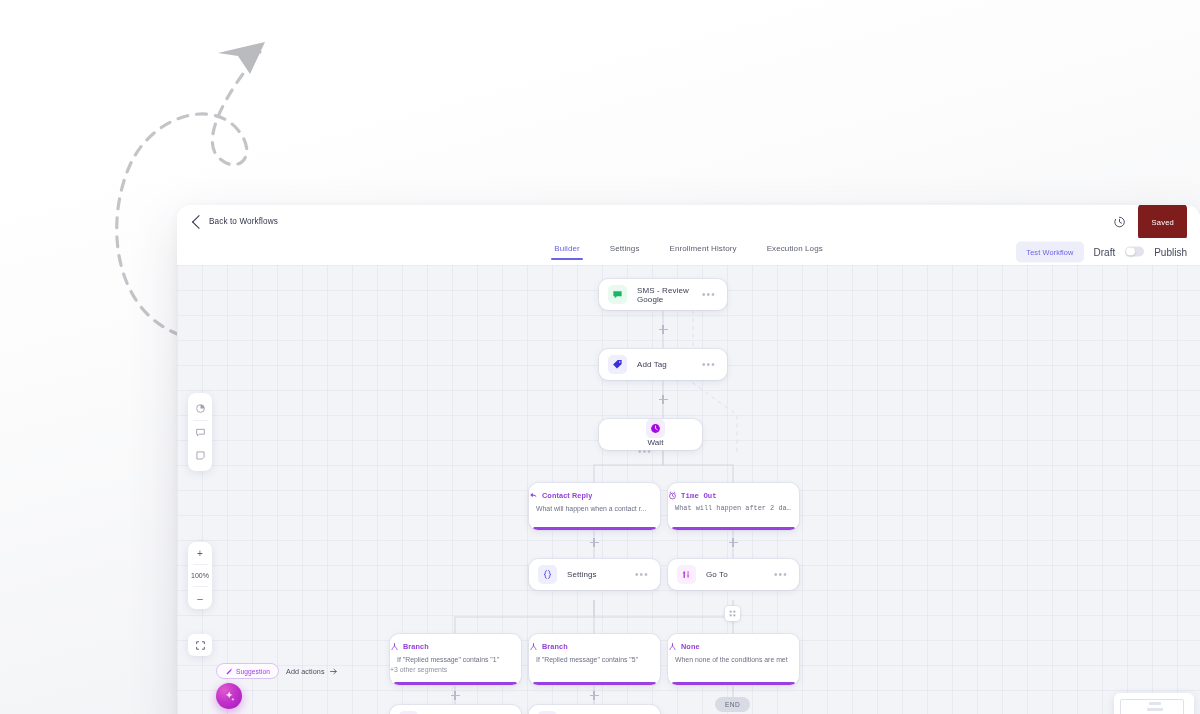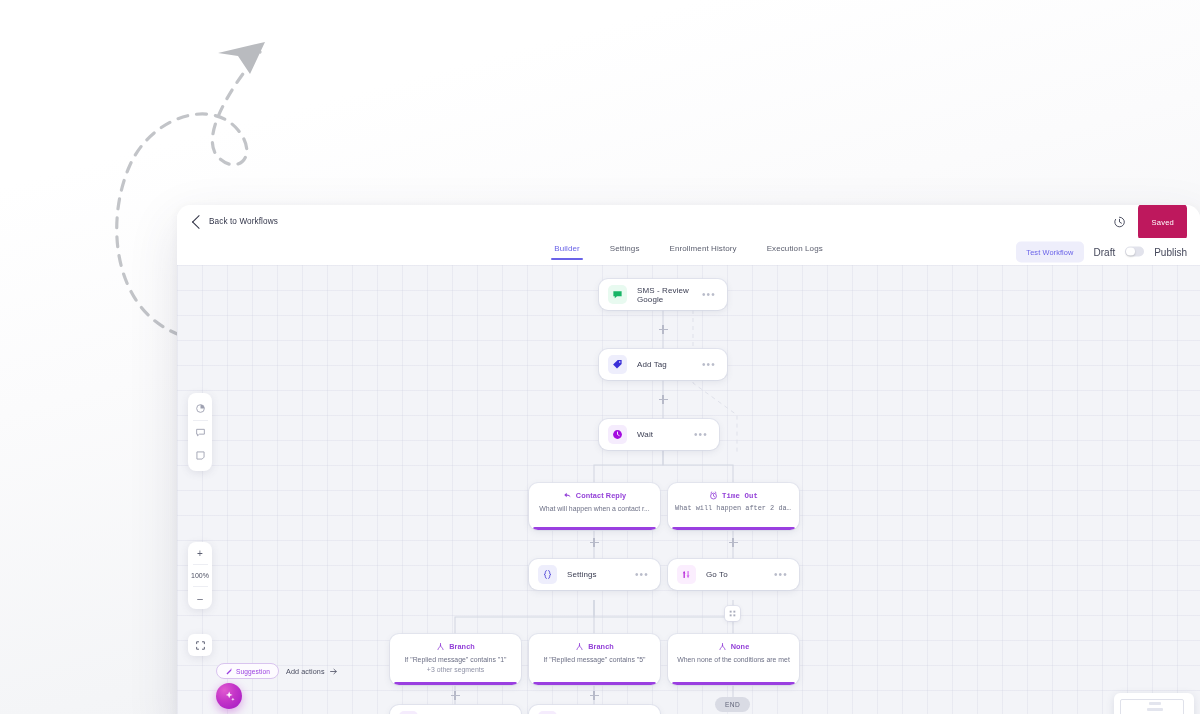--- a/index.html
+++ b/index.html
@@ -39,21 +39,21 @@
   .back-text{font-size:8.2px;color:#33364a;letter-spacing:.1px;}
   .wf-title-wrap{
     position:absolute;left:0;right:0;top:50%;transform:translateY(-50%);
     display:flex;align-items:center;justify-content:center;gap:9px;
   }
   .wf-title{font-size:11.4px;color:#2b2d42;font-weight:400;letter-spacing:.1px;}
   .edit-pencil{width:11px;height:11px;cursor:pointer;display:block;}
   .topbar-right{position:absolute;right:13px;top:50%;transform:translateY(-50%);display:flex;align-items:center;gap:12px;}
   .history-icon{width:13px;height:13px;cursor:pointer;display:block;}
   .saved-btn{
-    background:#be185d;color:#fff;font-size:7.6px;border-radius:5px;
+    background:#7f1d1d;color:#fff;font-size:7.6px;border-radius:5px;
     padding:14px 13px;border:none;cursor:pointer;letter-spacing:.2px;
   }
 
   
   .tabbar{height:27px;background:#fff;position:relative;border-bottom:1px solid #ececf2;padding-left:17px;}
   .tabs{
     position:absolute;left:0;right:0;top:0;bottom:0;
     display:flex;align-items:center;justify-content:center;gap:30px;
   }
   .tab{font-size:8px;color:#5d6070;cursor:pointer;position:relative;padding-bottom:7px;letter-spacing:.1px;}
@@ -100,21 +100,21 @@
     display:flex;align-items:center;justify-content:center;
   }
   .node-label{font-size:8px;color:#3a3d52;margin-left:10px;flex:1;letter-spacing:.1px;}
   .node-dots{margin-right:11px;color:#b9bcca;font-size:10px;letter-spacing:1.2px;line-height:1;cursor:pointer;}
 
   
   .bcard{
     position:absolute;background:#fff;border-radius:9px;
     box-shadow:0 2px 7px rgba(70,75,110,.10),0 0 0 1px rgba(228,230,240,.85);
     overflow:hidden;cursor:pointer;
-    display:flex;flex-direction:column;align-items:center;
+    display:flex;flex-direction:column;align-items:flex-start;
   }
   .bcard-head{display:flex;align-items:center;justify-content:center;gap:4px;margin-top:8px;}
   .bcard-title{font-size:7.3px;color:#9340d8;font-weight:bold;letter-spacing:.1px;}
   .bcard-sub{
     font-size:6.9px;color:#6d7086;margin-top:4px;text-align:center;
     padding:0 7px;line-height:1.35;white-space:nowrap;overflow:hidden;text-overflow:ellipsis;max-width:100%;
     box-sizing:border-box;
   }
   .bcard-sub2{font-size:6.9px;color:#8f92a6;margin-top:2px;text-align:center;}
   .bcard-bar{
@@ -287,21 +287,21 @@
       <div class="node-ico" style="background:#eeeefc;">
         <svg width="11" height="11" viewBox="0 0 16 16">
             <path d="M8.4 1.5H14v5.6L7.3 13.8 1.6 8.1z" fill="#3a2fd8"></path>
             <circle cx="11.3" cy="4.4" r="1.1" fill="#fff"></circle>
           </svg>
       </div>
       <span class="node-label">Add Tag</span>
       <span class="node-dots">•••</span>
     </div>
 
-    <div class="node" style="left:422px;top:154px;width:120px;height:31px;">
+    <div class="node" style="left:422px;top:154px;width:103px;height:31px;flex-direction:column;">
       <div class="node-ico" style="background:#f5ecfd;">
         <svg width="11" height="11" viewBox="0 0 16 16">
             <circle cx="8" cy="8" r="6.4" fill="#a40be0"></circle>
             <path d="M8 4.4V8l2.4 1.5" stroke="#fff" stroke-width="1.3" fill="none" stroke-linecap="round"></path>
           </svg>
       </div>
       <span class="node-label">Wait</span>
       <span class="node-dots">•••</span>
     </div>
 

